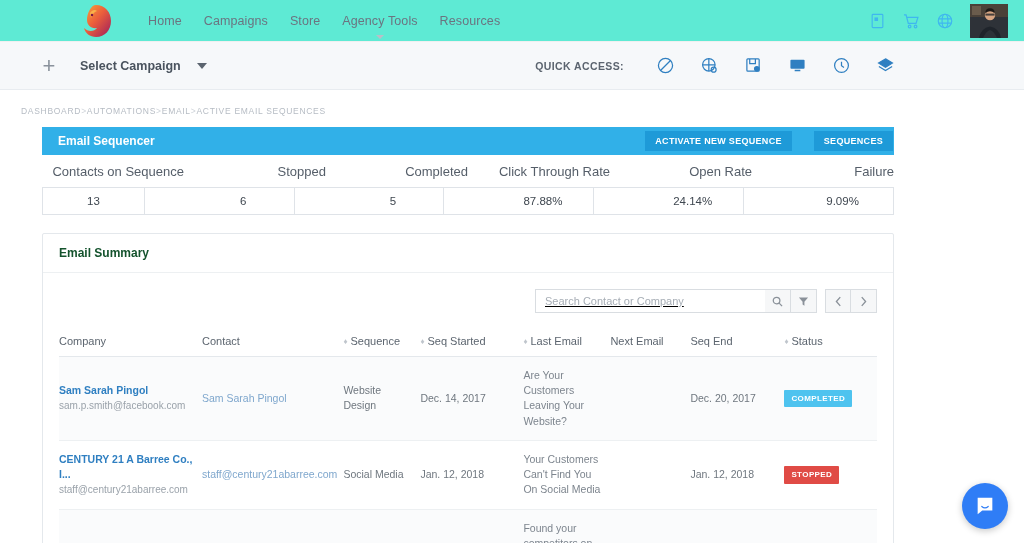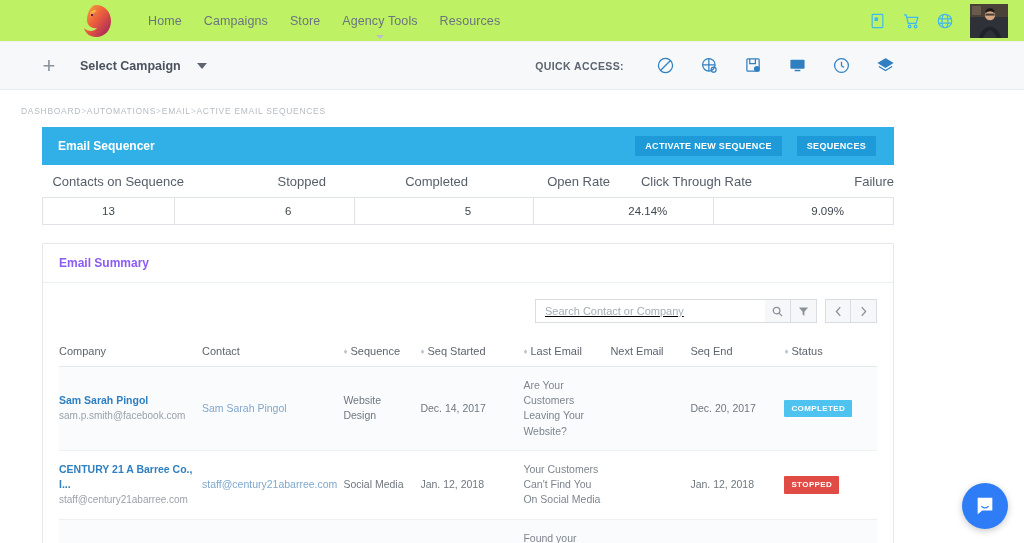--- a/index.html
+++ b/index.html
@@ -5,21 +5,21 @@
   * { box-sizing: border-box; margin: 0; padding: 0; }
   html, body {
     width: 1024px; height: 543px;
     font-family: "Liberation Sans", sans-serif;
     background: #ffffff;
     overflow: hidden;
   }
 
   
   .topnav {
-    height: 42px; background: #bef264;
+    height: 42px; background: #5eead4;
     display: flex; align-items: center;
     border-bottom: 1px solid #f0f0f0;
     position: relative;
   }
   .logo-wrap { margin-left: 78px; width: 40px; height: 38px; display:flex; align-items:center; }
   .nav-links { display: flex; align-items: center; margin-left: 30px; gap: 22px; }
   .nav-link {
     font-size: 12.5px; color: #6b7480; letter-spacing: .1px;
     cursor: pointer; position: relative; padding: 2px 0;
   }
@@ -67,25 +67,25 @@
   .breadcrumb {
     margin: 16px 0 0 21px; font-size: 8.5px; color: #b6bcc4;
     letter-spacing: .7px; display: flex; gap: 0; align-items: center;
   }
   .crumb { cursor: pointer; }
   .crumb-sep { color: #cfd4da; }
 
   
   .panel { margin: 11px 42px 0 42px; width: 852px; }
   .panel-head {
-    background: #31b0e8; height: 38px; display: flex; align-items: center;
-    padding: 0 18px 0 16px; justify-content: space-between;
+    background: #31b0e8; height: 28px; display: flex; align-items: center;
+    padding: 0 1px 0 16px; justify-content: space-between;
   }
   .panel-title { color: #fff; font-size: 12px; font-weight: bold; }
-  .panel-btns { display: flex; gap: 15px; }
+  .panel-btns { display: flex; gap: 22px; }
   .pbtn {
     background: #1e9ad8; color: #fff; font-size: 9px; font-weight: bold;
     letter-spacing: .3px; padding: 5px 10px; cursor: pointer; border: none;
     font-family: "Liberation Sans", sans-serif;
   }
 
   
   .stats-labels, .stats-values { display: flex; }
   .stats-labels { padding-top: 9px; }
   .stat-label {
@@ -97,21 +97,21 @@
     padding: 7px 0; border-right: 1px solid #dfe3e8;
   }
   .stat-value:last-child { border-right: none; }
 
   
   .summary {
     margin: 18px 42px 0 42px; width: 852px; background: #fff;
     border: 1px solid #e4e8ec; border-radius: 2px;
   }
   .summary-head {
-    padding: 12px 16px; font-size: 12px; font-weight: bold; color: #8b5cf6;
+    padding: 12px 16px; font-size: 12px; font-weight: bold; color: #14532d;
     border-bottom: 1px solid #edf0f2;
   }
   .summary-body { padding: 0 16px; position: relative; }
   .toolbar { display: flex; justify-content: flex-end; padding: 16px 0 14px 0; }
   .search-group { display: flex; text-decoration: underline; }
   .search-input {
     width: 230px; height: 24px; border: 1px solid #d9dde1; border-right: none;
     padding: 0 9px; font-size: 11px; color: #9aa1a9; outline: none;
     font-family: "Liberation Sans", sans-serif; background: #fff;
   }
@@ -296,28 +296,29 @@
     <div class="panel-btns">
       <button class="pbtn">ACTIVATE NEW SEQUENCE</button>
       <button class="pbtn">SEQUENCES</button>
     </div>
   </div>
 
   <div class="stats-labels">
     <div class="stat-label">Contacts on Sequence</div>
     <div class="stat-label">Stopped</div>
     <div class="stat-label">Completed</div>
+    <div class="stat-label">Click Through Rate</div>
     <div class="stat-label">Open Rate</div>
-    <div class="stat-label">Click Through Rate</div>
     <div class="stat-label">Failure</div>
   </div>
   <div class="stats-values">
     <div class="stat-value">13</div>
     <div class="stat-value">6</div>
     <div class="stat-value">5</div>
+    <div class="stat-value">87.88%</div>
     <div class="stat-value">24.14%</div>
     <div class="stat-value">9.09%</div>
   </div>
 </div>
 
 <div class="summary">
   <div class="summary-head">Email Summary</div>
   <div class="summary-body">
 
     <div class="toolbar">

